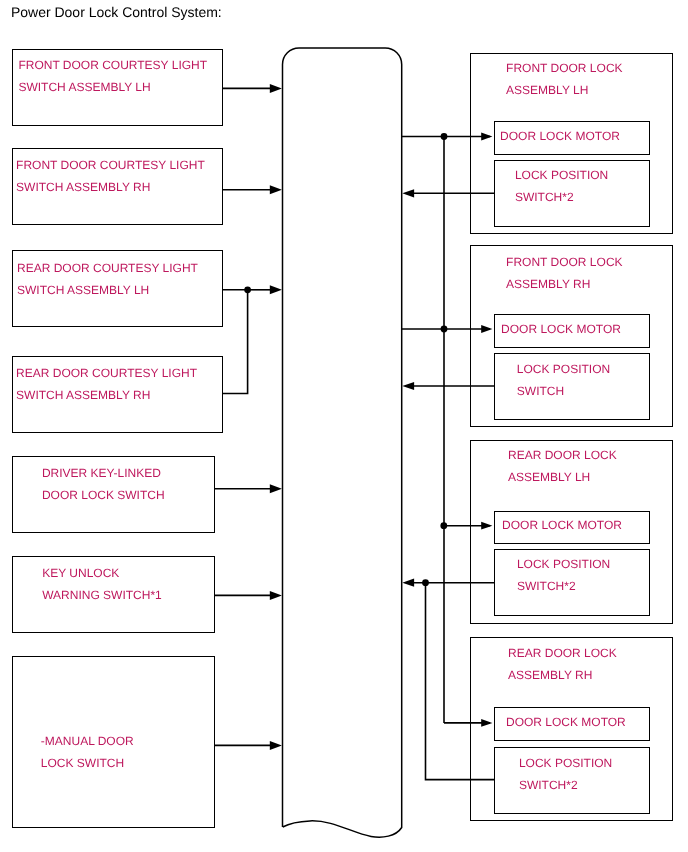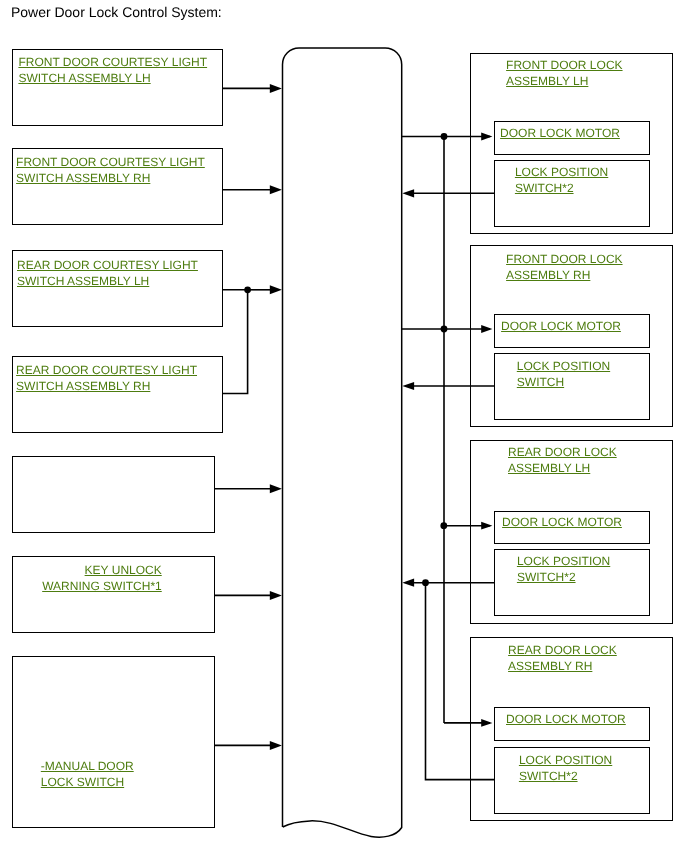--- a/index.html
+++ b/index.html
@@ -10,21 +10,21 @@
        text-rendering:geometricPrecision;}
   #page{position:relative;width:688px;height:852px;background:#fff;overflow:hidden;}
 
   .title{position:absolute;left:10.9px;top:4.8px;font-size:14px;line-height:14px;
          color:#000;white-space:pre;}
 
   
   .node{position:absolute;}
   .node > .frame{position:absolute;left:0;top:0;right:0;bottom:0;
                  border:1.5px solid #000;box-sizing:border-box;background:transparent;}
-  .lbl{position:absolute;font-size:12px;line-height:16px;color:#4d7c0f;white-space:pre;text-decoration:underline;}
+  .lbl{position:absolute;font-size:12px;line-height:22px;color:#be185d;white-space:pre;}
 
   svg.wires{position:absolute;left:0;top:0;width:688px;height:852px;overflow:visible;
             pointer-events:none;}
   svg.wires line, svg.wires polyline{stroke:#000;stroke-width:1.6;fill:none;
             stroke-linecap:butt;stroke-linejoin:miter;}
   svg.wires polygon{fill:#000;stroke:none;}
   svg.wires circle{fill:#000;stroke:none;}
 
   svg.ecu-shape{position:absolute;left:0;top:0;width:688px;height:852px;overflow:visible;
             pointer-events:none;}
@@ -56,31 +56,33 @@
 
   <div class="node" style="left:12px;top:356px;width:211px;height:77px;">
     <div class="frame"></div>
   </div>
   <div class="lbl" style="left:16.1px;top:361.8px;">REAR DOOR COURTESY LIGHT
 SWITCH ASSEMBLY RH</div>
 
   <div class="node" style="left:12px;top:456px;width:203px;height:77px;">
     <div class="frame"></div>
   </div>
+  <div class="lbl" style="left:41.9px;top:461.8px;">DRIVER KEY-LINKED
+DOOR LOCK SWITCH</div>
 
   <div class="node" style="left:12px;top:556px;width:203px;height:77px;">
     <div class="frame"></div>
   </div>
-  <div class="lbl" style="left:42.2px;top:561.9px;text-align:right;">KEY UNLOCK
+  <div class="lbl" style="left:42.2px;top:561.9px;">KEY UNLOCK
 WARNING SWITCH*1</div>
 
   <div class="node" style="left:12px;top:656px;width:203px;height:172px;">
     <div class="frame"></div>
   </div>
-  <div class="lbl" style="left:40.8px;top:758px;">-MANUAL DOOR
+  <div class="lbl" style="left:40.8px;top:730px;">-MANUAL DOOR
 LOCK SWITCH</div>
 
   <svg class="ecu-shape" viewBox="0 0 688 852">
     <path d="M282.5,827.0 L282.5,64.4 A16.5,16.5 0 0 1 299.0,47.9
              L385.2,47.9 A16.5,16.5 0 0 1 401.7,64.4 L401.7,827.5
              C 396.0,836.5 382.0,838.5 371.0,836.4
              C 352.0,832.8 333.0,820.0 310.0,820.9
              C 298.0,821.4 289.0,823.5 282.7,827.0" fill="none" stroke="#000" stroke-width="1.5" stroke-linecap="butt"></path>
   </svg>
 

